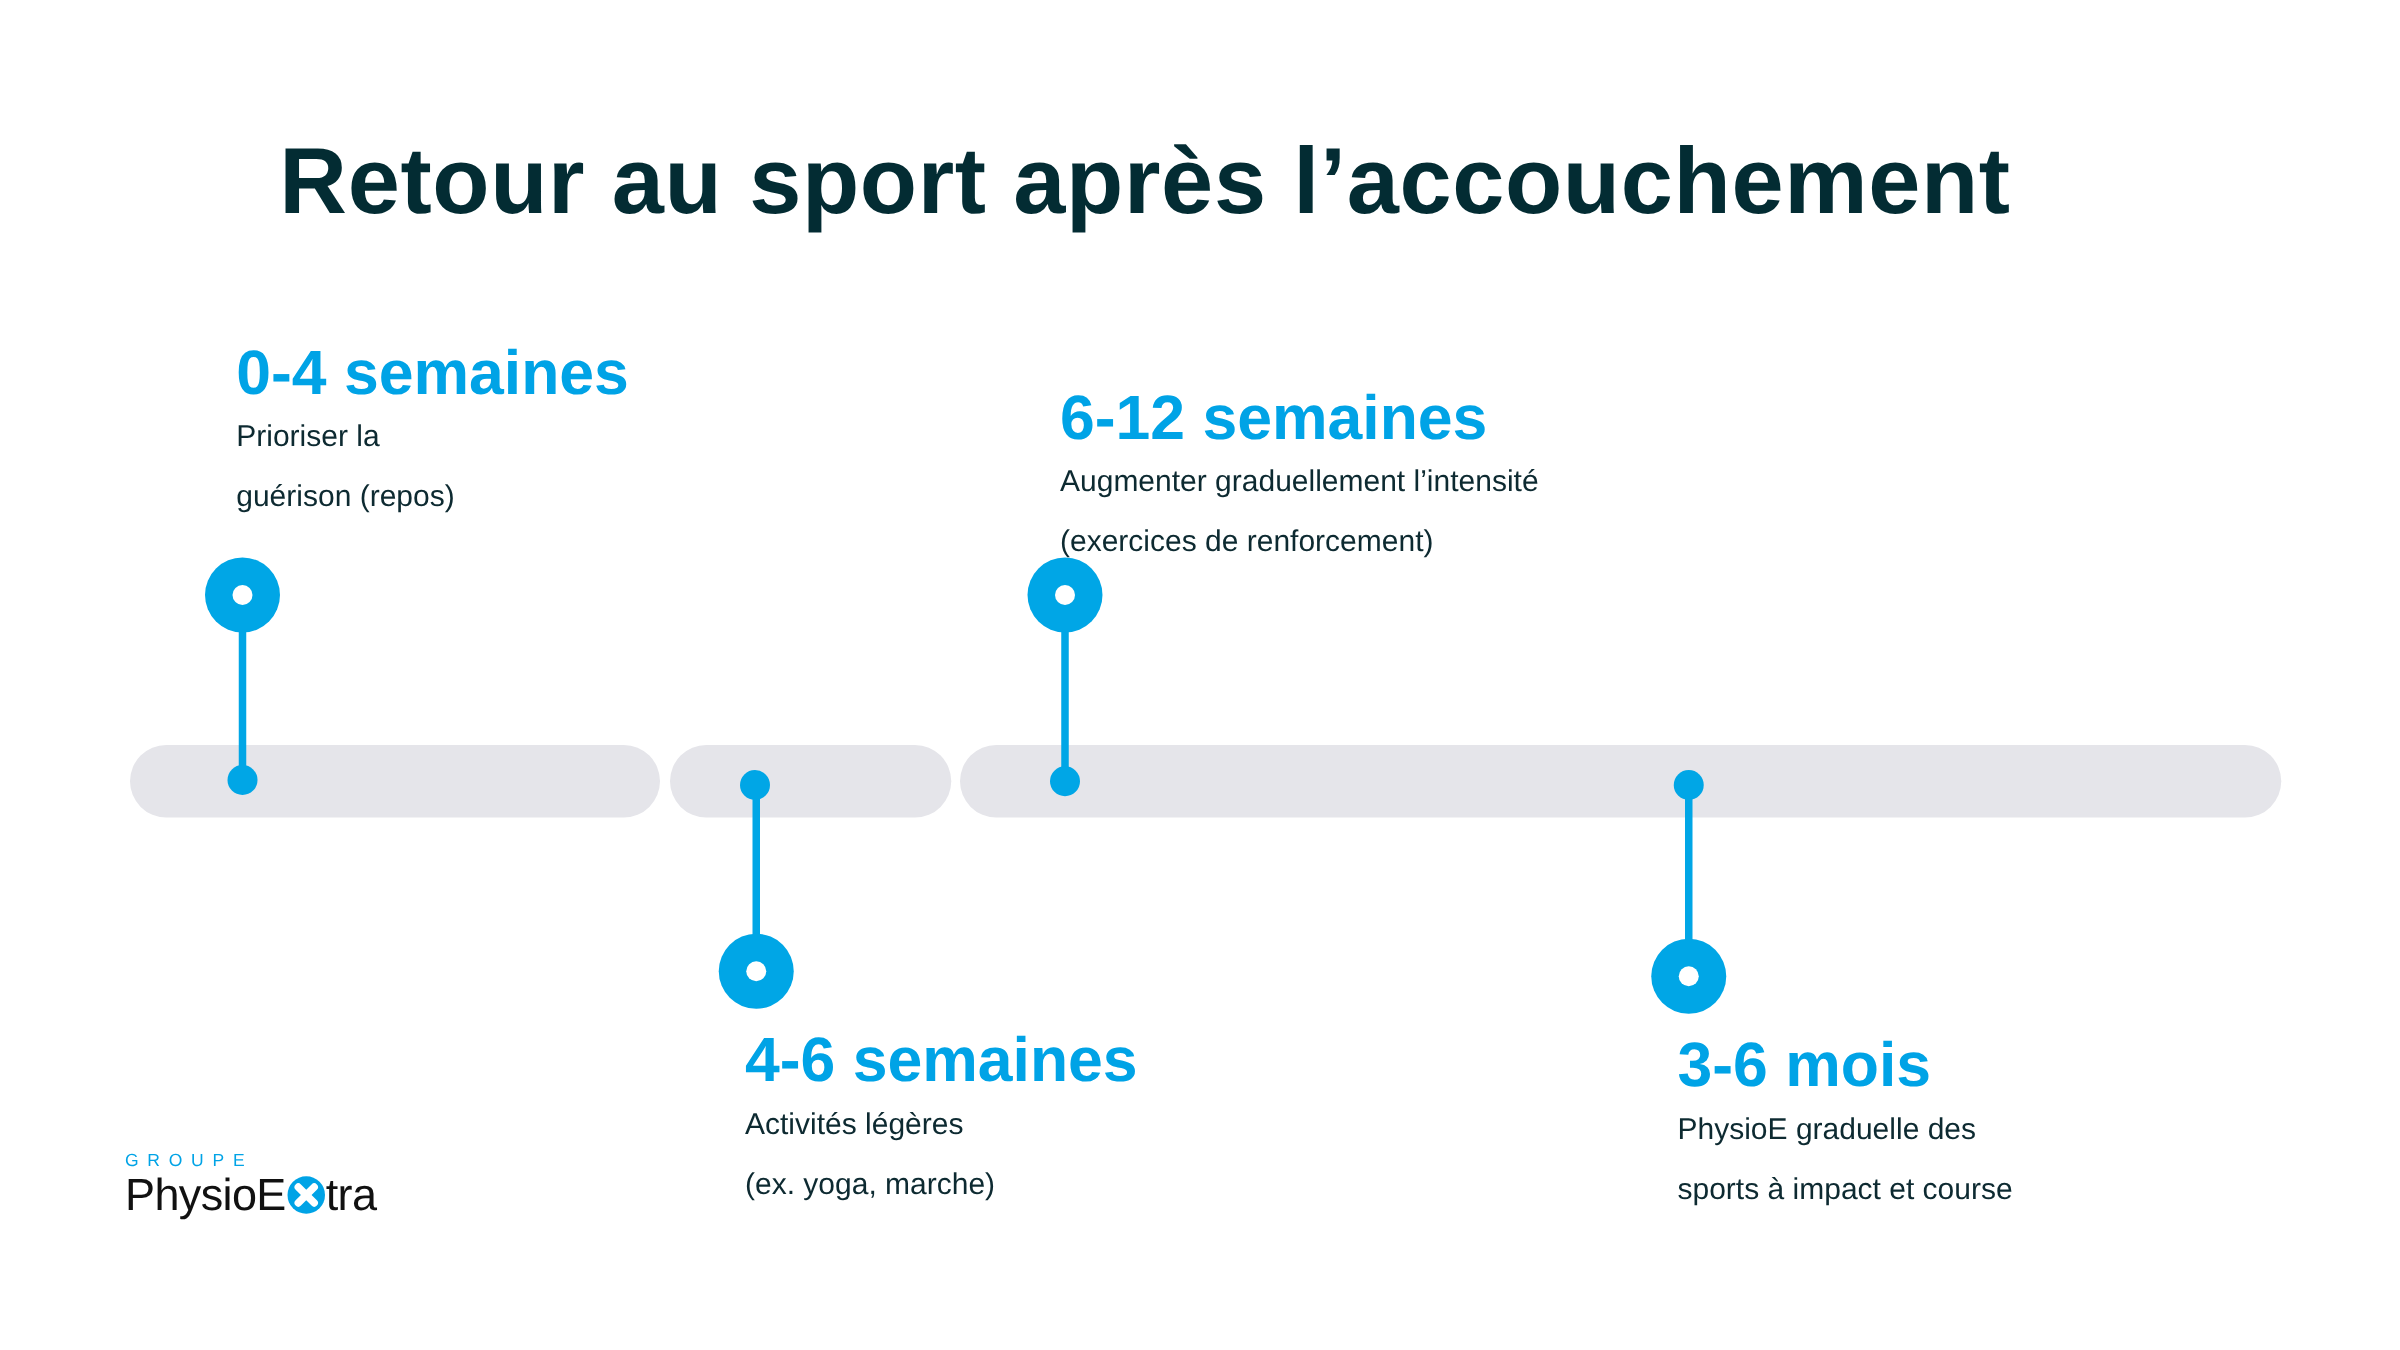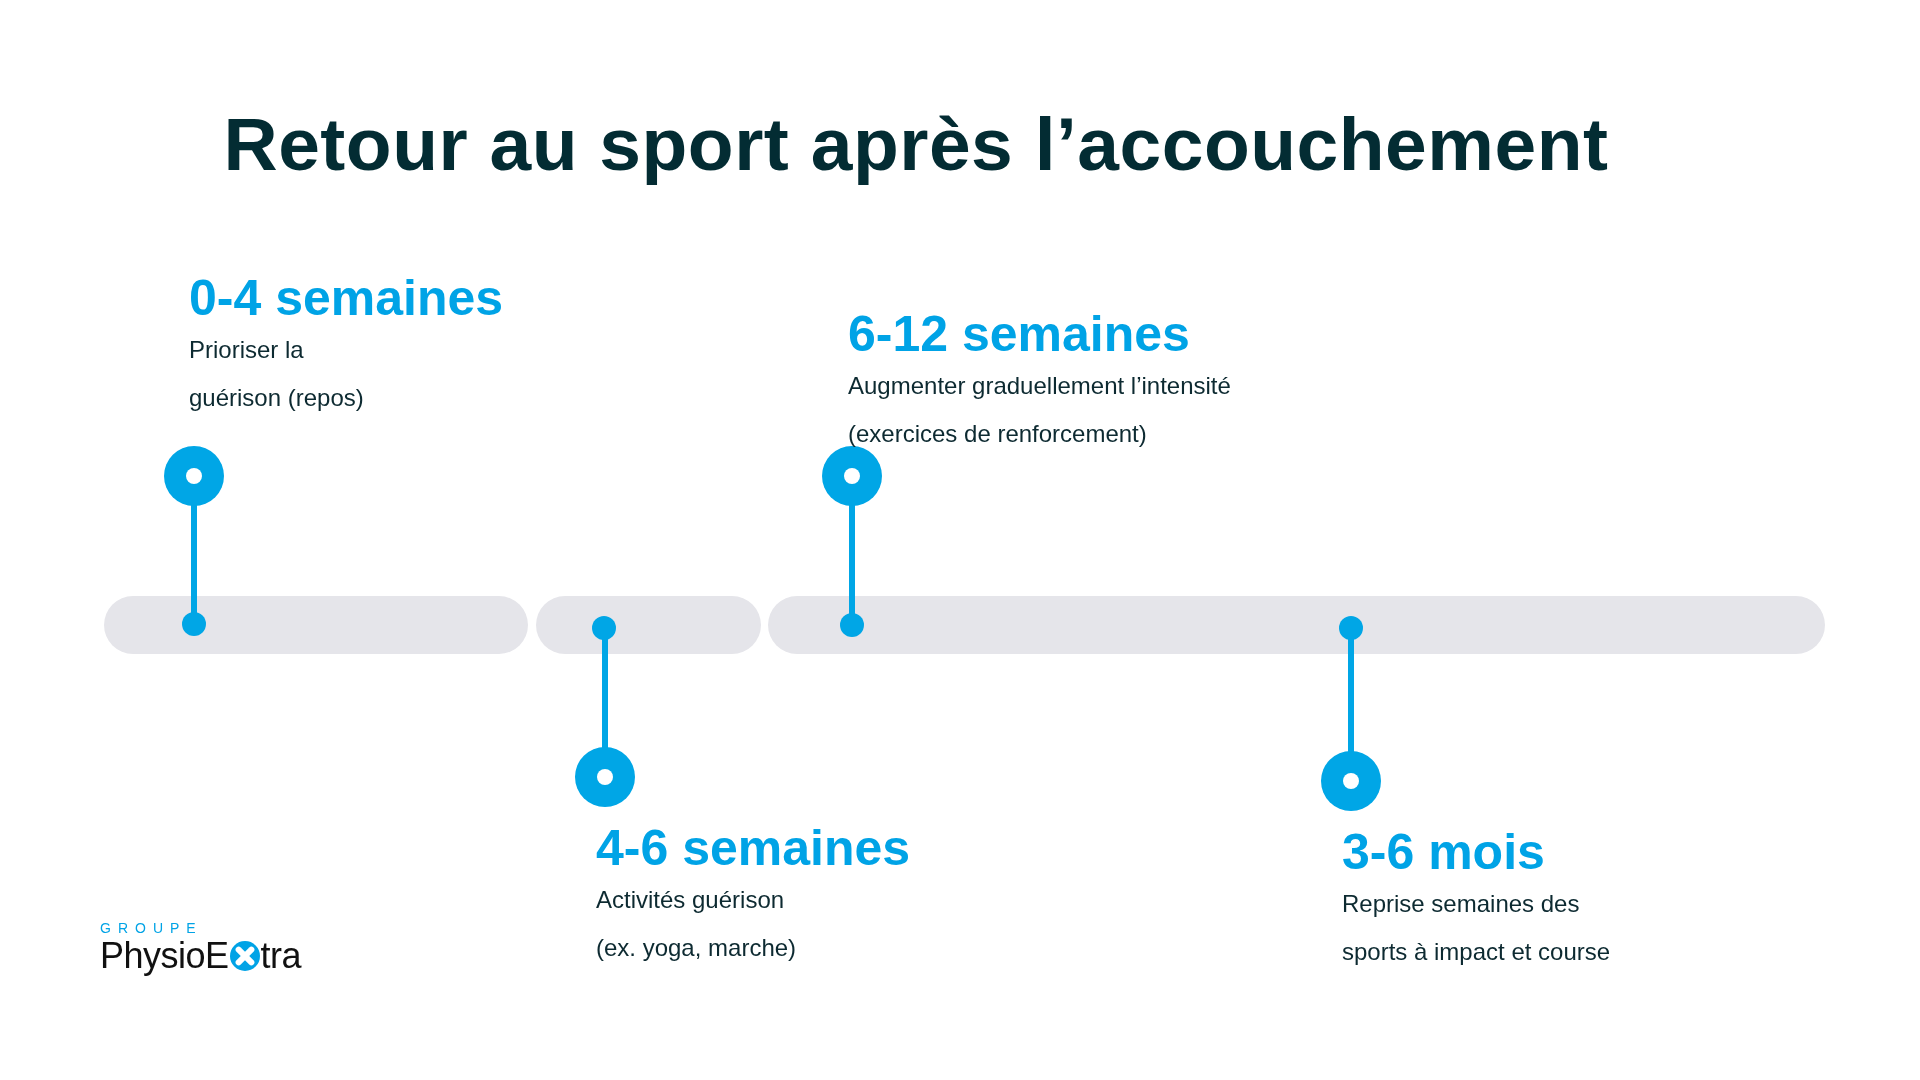--- a/index.html
+++ b/index.html
@@ -45,21 +45,21 @@
     <div>guérison (repos)</div>
   </div>
 </div>
 
 <div class="stem" style="left:602px; top:628px; height:124px;"></div>
 <div class="dot" style="left:592px; top:616px;"></div>
 <div class="ring" style="left:575px; top:747px;"></div>
 <div class="label" style="left:596px; top:826px;">
   <div class="head">4-6 semaines</div>
   <div class="body">
-    <div>Activités guérison</div>
+    <div>Activités légères</div>
     <div>(ex. yoga, marche)</div>
   </div>
 </div>
 
 <div class="stem" style="left:849px; top:500px; height:124px;"></div>
 <div class="ring" style="left:822px; top:446px;"></div>
 <div class="dot" style="left:840px; top:613px;"></div>
 <div class="label" style="left:848px; top:276px;margin-top:36px;">
   <div class="head">6-12 semaines</div>
   <div class="body">
@@ -67,21 +67,21 @@
     <div>(exercices de renforcement)</div>
   </div>
 </div>
 
 <div class="stem" style="left:1348px; top:628px; height:128px;"></div>
 <div class="dot" style="left:1339px; top:616px;"></div>
 <div class="ring" style="left:1321px; top:751px;"></div>
 <div class="label" style="left:1342px; top:830px;">
   <div class="head">3-6 mois</div>
   <div class="body">
-    <div>Reprise semaines des</div>
+    <div>PhysioE graduelle des</div>
     <div>sports à impact et course</div>
   </div>
 </div>
 
 <div class="logo">
   <div class="groupe">GROUPE</div>
   <div class="brand">
     <span>PhysioE</span><span class="x"></span><span>tra</span>
   </div>
 </div>

